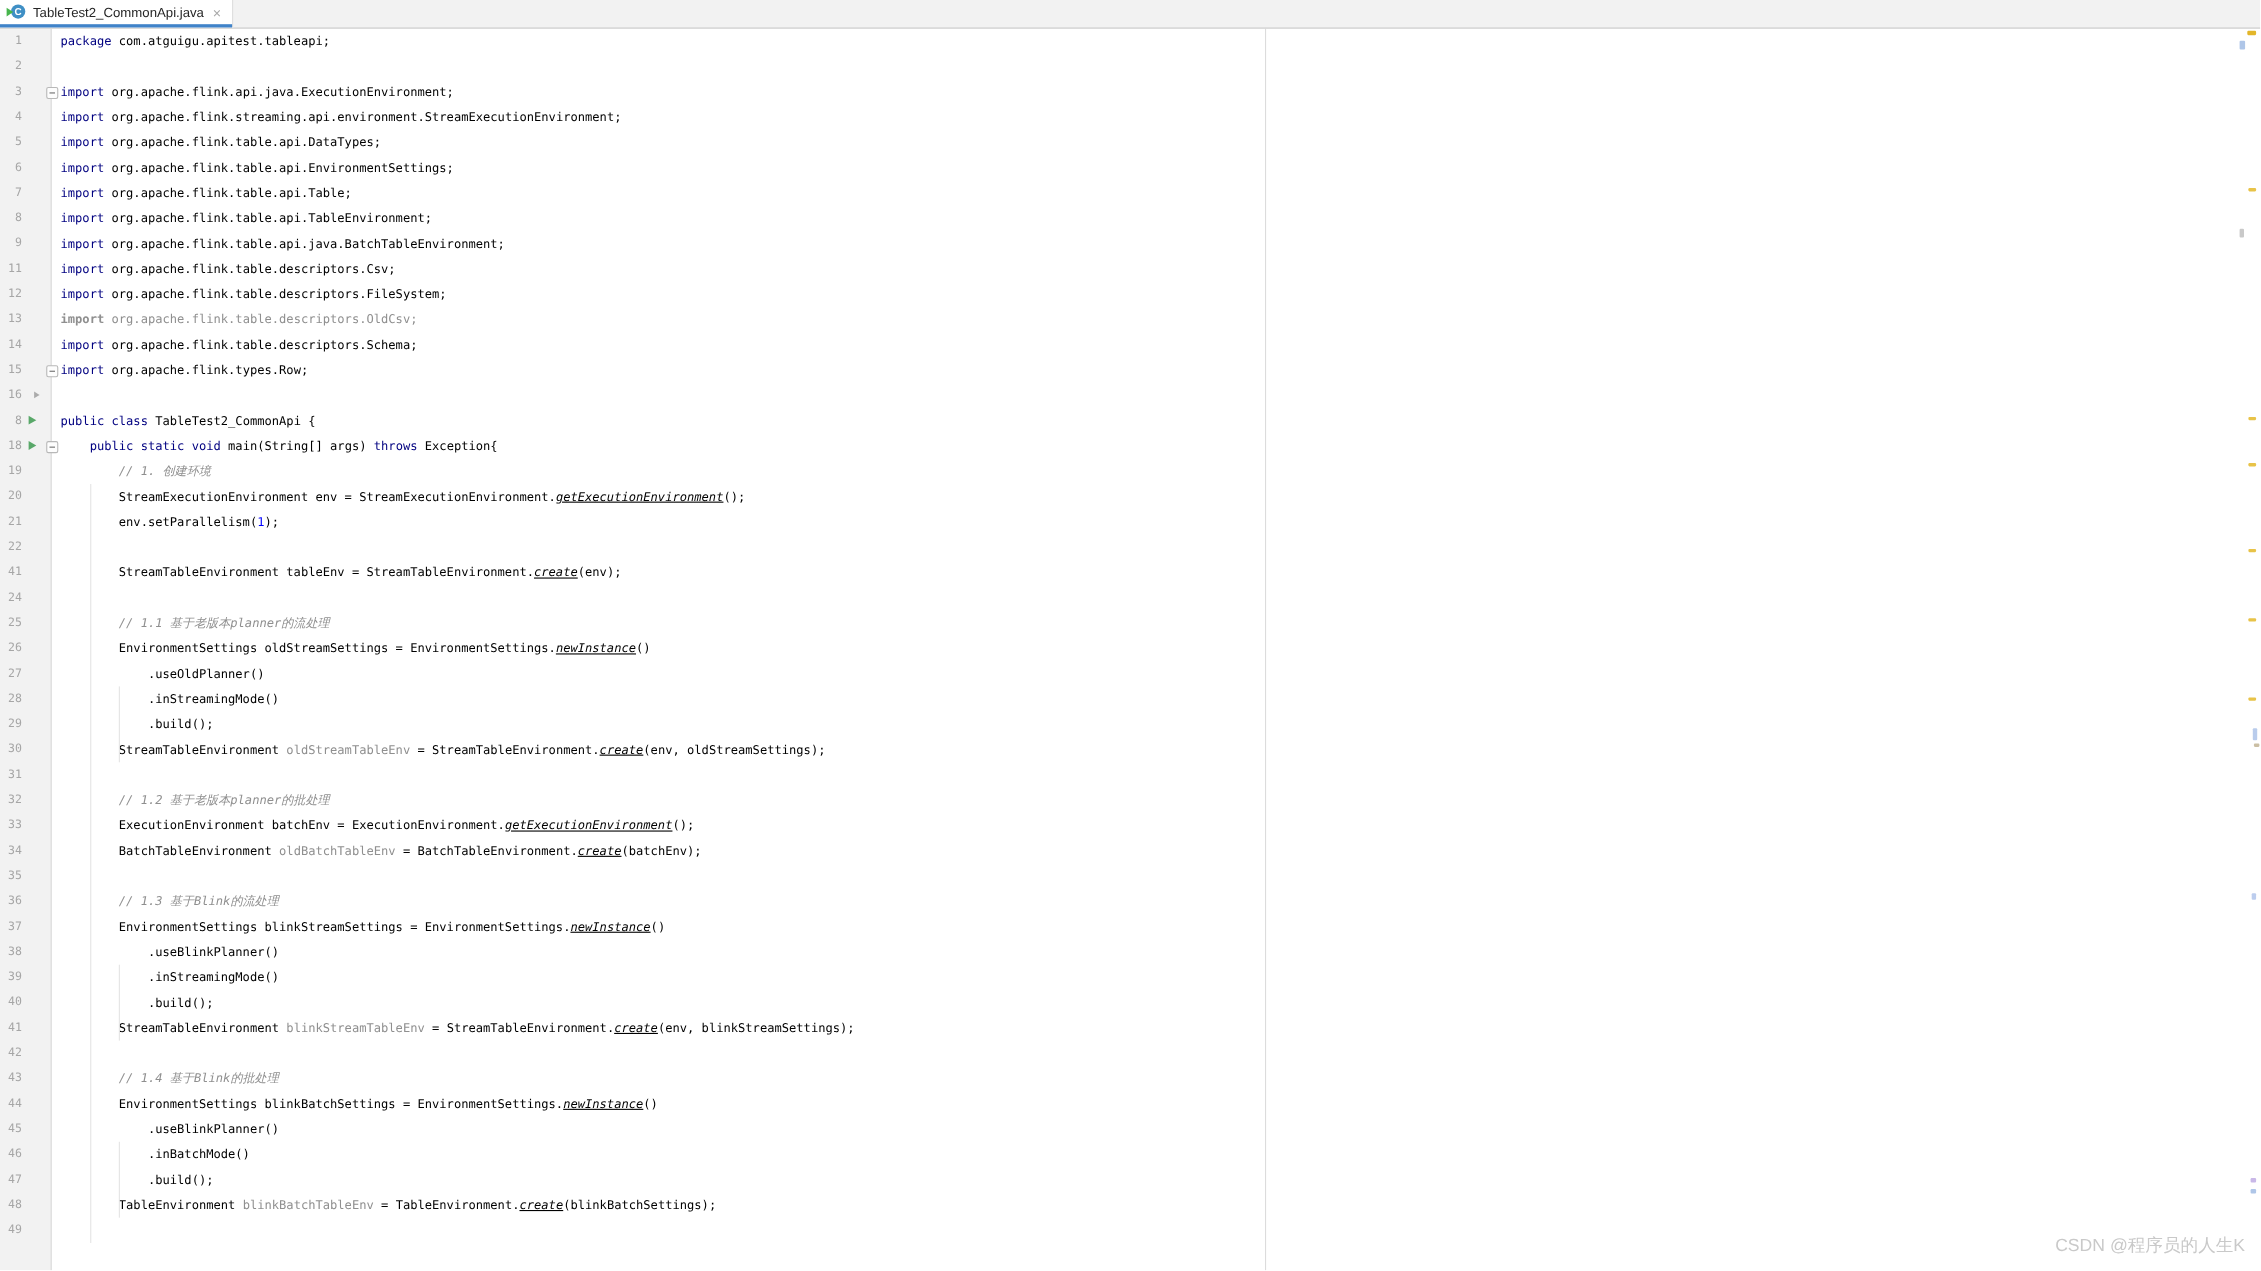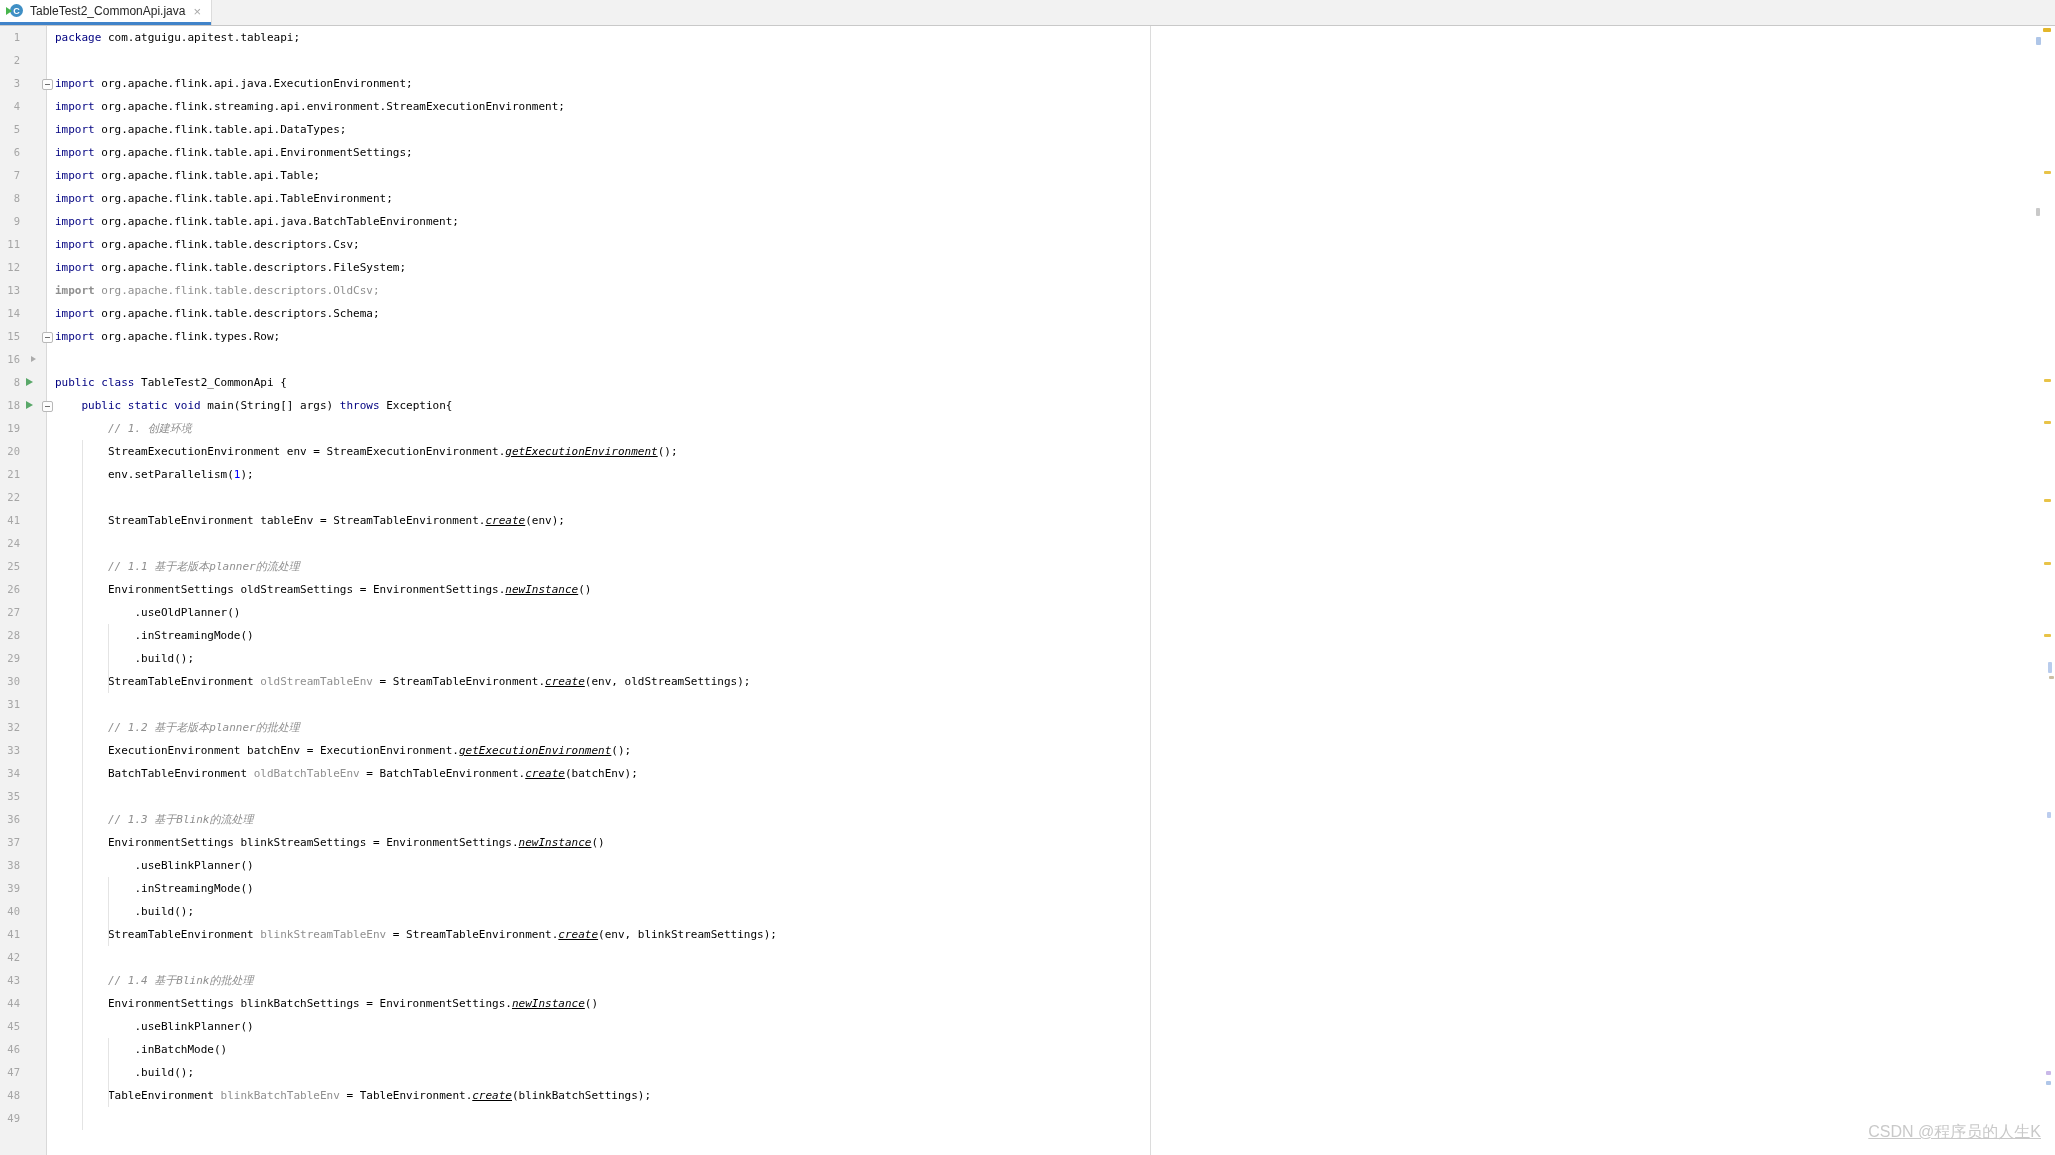--- a/index.html
+++ b/index.html
@@ -52,21 +52,21 @@
   .gray-arrow{position:absolute;left:31px;top:8px;width:0;height:0;
               border-top:3.5px solid transparent;border-bottom:3.5px solid transparent;
               border-left:5px solid #ababab;z-index:3;}
   .indent-guide{position:absolute;width:1px;background:#e4e4e4;z-index:1;}
 
   
   .tick{position:absolute;z-index:6;border-radius:1px;}
 
   
   .watermark{position:absolute;right:14px;top:1122px;font-size:16px;color:#c9c9c9;
-             font-family:"Liberation Sans",sans-serif;z-index:4;text-decoration:underline;}
+             font-family:"Liberation Sans",sans-serif;z-index:4;}
 </style>
 </head>
 <body>
 
 <div id="app">
 
   <div class="tabbar">
     <div class="tab">
       <span class="cls-icon">
         <span class="cls-circle">C</span>

